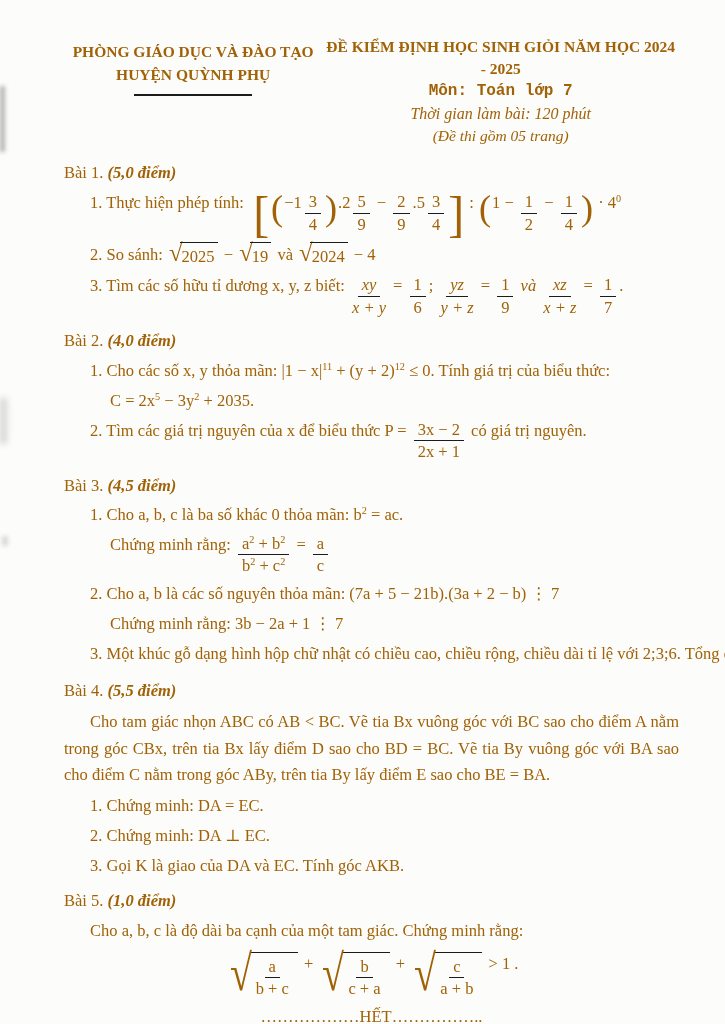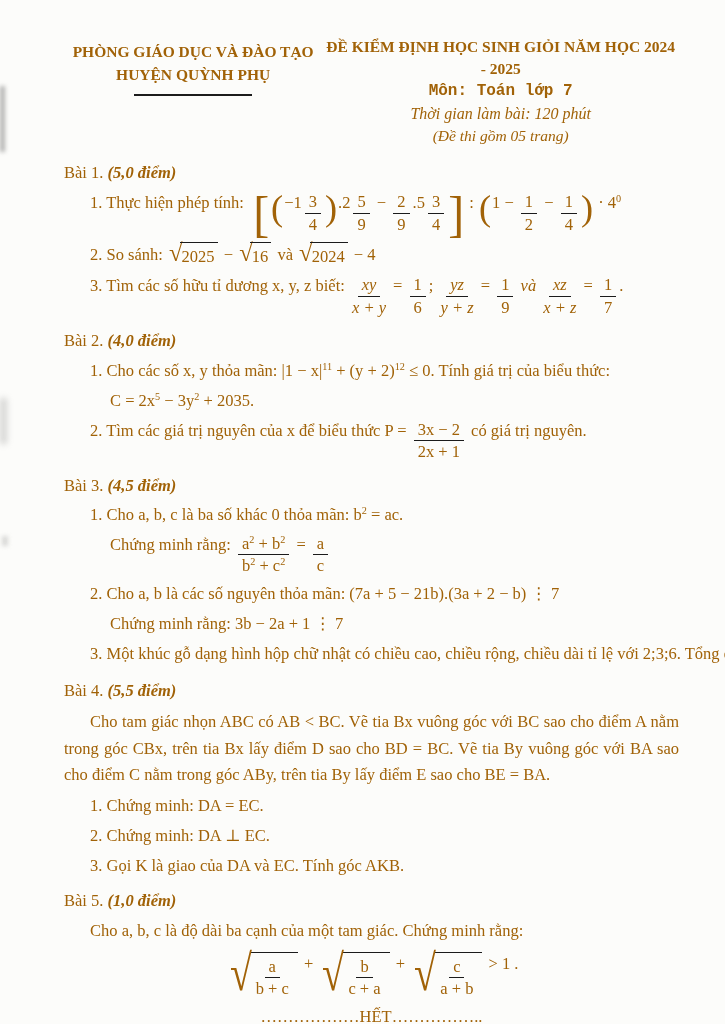--- a/index.html
+++ b/index.html
@@ -128,21 +128,21 @@
     </p>
   <p class="item math-line vb">
       <span class="mtxt">2. So sánh: </span>
       <span class="sqrt">
         <span class="rad">√</span>
         <span class="bar"><span class="mtxt">2025</span></span>
       </span>
       <span class="mtxt"> − </span>
       <span class="sqrt">
         <span class="rad">√</span>
-        <span class="bar"><span class="mtxt">16</span></span>
+        <span class="bar"><span class="mtxt">19</span></span>
       </span>
       <span class="mtxt"> và </span>
       <span class="sqrt">
         <span class="rad">√</span>
         <span class="bar"><span class="mtxt">2024</span></span>
       </span>
       <span class="mtxt"> − 4</span>
     </p>
   <p class="item math-line">
       <span class="mtxt">3. Tìm các số hữu tỉ dương x, y, z biết: </span>

